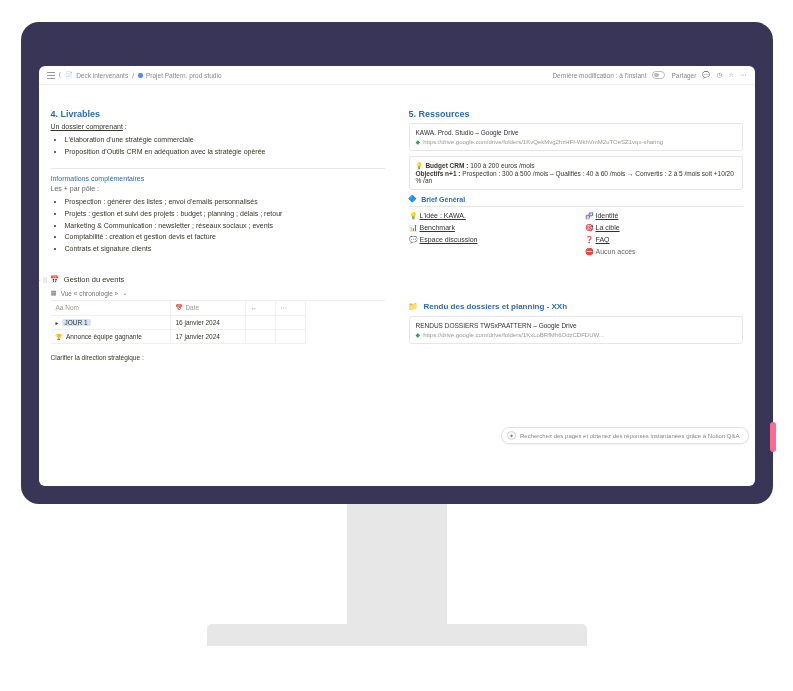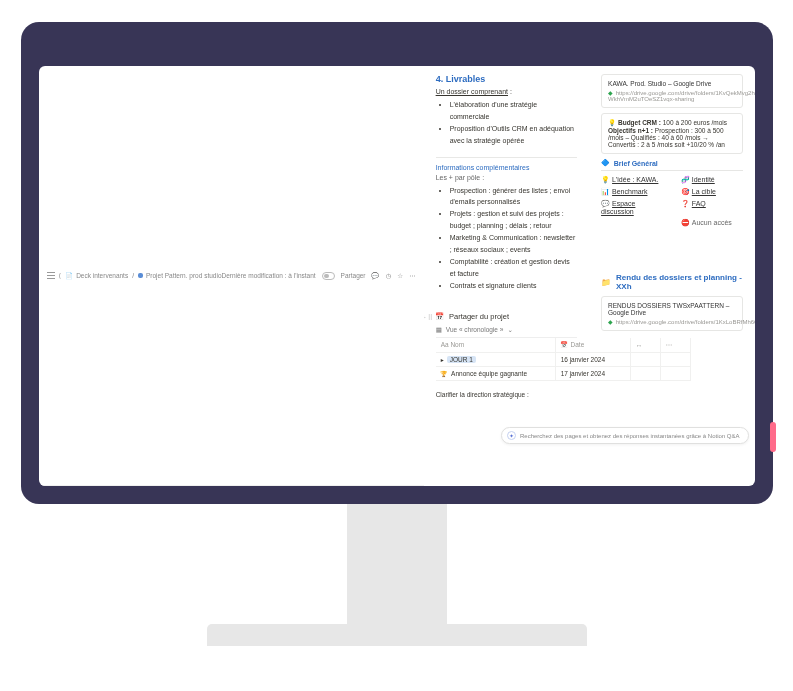--- a/index.html
+++ b/index.html
@@ -21,20 +21,22 @@
   }
   .screen {
     background: #fff;
     width: 100%;
     height: 100%;
     border-radius: 6px;
     font-size: 7px;
     color: #37352f;
     overflow: hidden;
     display: flex;
+    flex-direction: column;
+    gap: 16px;
   }
   .monitor-stand {
     width: 100px;
     height: 120px;
     background: #e7e7e7;
     margin: 0 auto;
   }
   .monitor-base {
     width: 380px;
     height: 22px;
@@ -230,21 +232,21 @@
           <li>Projets : gestion et suivi des projets : budget ; planning ; délais ; retour</li>
           <li>Marketing &amp; Communication : newsletter ; réseaux sociaux ; events</li>
           <li>Comptabilité : création et gestion devis et facture</li>
           <li>Contrats et signature clients</li>
         </ul>
 
         <div class="page-embed">
           <span class="handle">+ ⠿</span>
           <div class="pg-title">
             <span>📅</span>
-            <span>Partager du projet</span>
+            <span>Gestion du events</span>
           </div>
           <div class="view-row">
             <span>▦</span>
             <span>Vue « chronologie »</span>
             <span>⌄</span>
           </div>
           <div class="tbl">
             <div class="thead">
               <div>Aa Nom</div>
               <div><span>📅 </span><span>Date</span></div>
@@ -268,20 +270,21 @@
               <div>17 janvier 2024</div>
                 <div></div>
                 <div></div>
             </div>
           </div>
           <div class="clarify">Clarifier la direction stratégique :</div>
         </div>
       </div>
 
       <div class="col">
+        <h2 class="section">5. Ressources</h2>
 
         <div class="card">
           <div class="title">KAWA. Prod. Studio – Google Drive</div>
           <div class="url"><span class="drive-ic">◆</span><span>https://drive.google.com/drive/folders/1KvQekMvg2hzHFf-WkhVmM2uTOeSZ1vqx-sharing</span></div>
         </div>
 
         <div class="card">
           <div><span>💡</span> <b>Budget CRM :</b><span> 100 à 200 euros /mois</span></div>
           <div><b>Objectifs n+1 :</b><span> Prospection : 300 à 500 /mois – Qualifiés : 40 à 60 /mois → Convertis : 2 à 5 /mois soit +10/20 % /an</span></div>
         </div>

